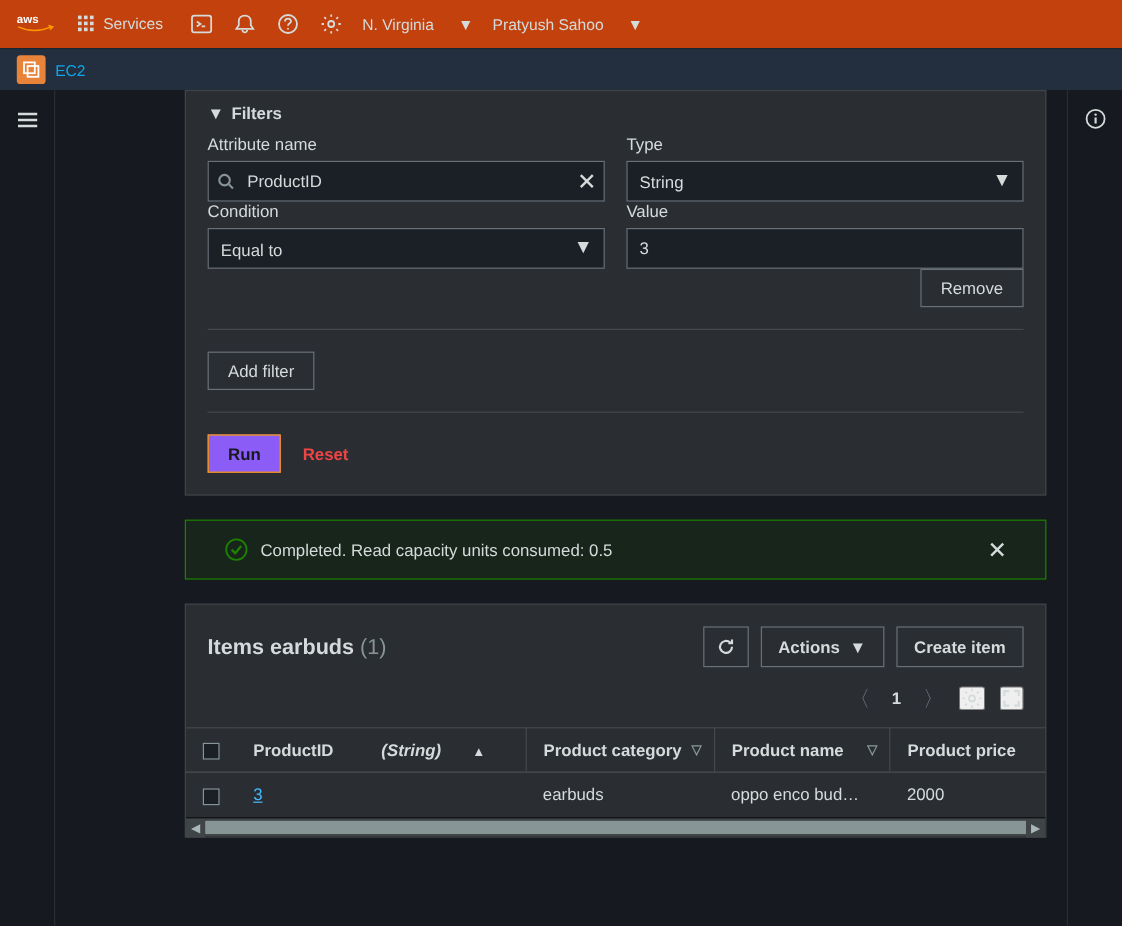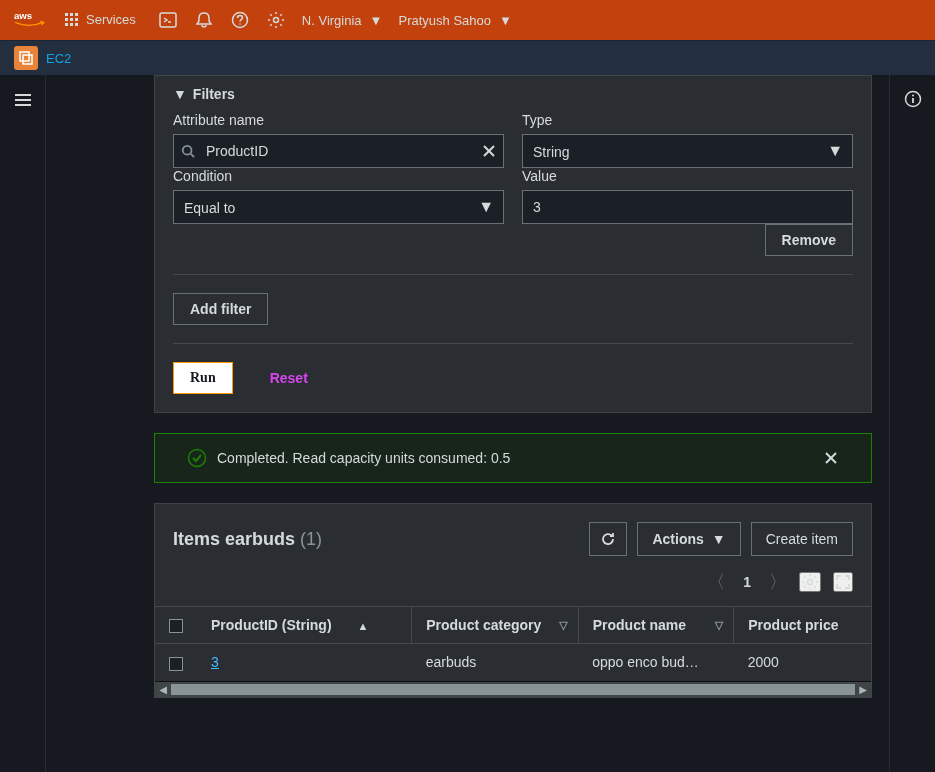--- a/index.html
+++ b/index.html
@@ -7,21 +7,21 @@
 
 
 .top-header { background: #c2410c; height: 40px; display: flex; align-items: center; padding: 0 14px; gap: 14px; }
 .aws-logo { width: 36px; height: 22px; }
 .services-btn { display: flex; align-items: flex-start; gap: 6px; color: #d5dbdb; font-size: 13px; cursor: pointer; }
 .search-box { display: flex; align-items: center; background: #232f3e; border: 1px solid #879596; border-radius: 3px; height: 28px; padding: 0 8px; flex: 0 0 318px; }
 .search-box input { background: transparent; border: none; outline: none; color: #d5dbdb; flex: 1; font-style: italic; font-size: 13px; }
 .search-box .shortcut { color: #879596; font-size: 12px; }
 .header-right { display: flex; align-items: center; gap: 16px; margin-left: 8px; }
 .header-icon { width: 20px; height: 20px; display: flex; align-items: center; justify-content: center; cursor: pointer; color: #d5dbdb; }
-.header-text { color: #d5dbdb; font-size: 13px; display: flex; align-items: center; gap: 8px; cursor: pointer; }
+.header-text { color: #d5dbdb; font-size: 13px; display: flex; align-items: center; gap: 20px; cursor: pointer; }
 
 
 .sub-header { background: #232f3e; border-top: 1px solid #1a2532; height: 35px; display: flex; align-items: center; padding: 0 14px; gap: 8px; }
 .ec2-icon { width: 24px; height: 24px; background: #e8833a; border-radius: 3px; display: flex; align-items: center; justify-content: center; }
 .ec2-label { color: #0ea5e9; font-size: 13px; }
 
 
 .body-wrap { display: flex; height: calc(772px - 75px); }
 .left-nav { width: 46px; background: #16191f; display: flex; flex-direction: column; align-items: center; padding-top: 14px; border-right: 1px solid #2a2e33; }
 .hamburger { width: 22px; height: 22px; cursor: pointer; }
@@ -37,49 +37,49 @@
 .filters-header { display: flex; align-items: center; gap: 6px; font-weight: bold; color: #d5dbdb; font-size: 14px; padding: 10px 0; }
 .filters-row { display: grid; grid-template-columns: 1fr 1fr; gap: 18px; }
 .field-label { color: #d5dbdb; font-size: 14px; margin-bottom: 6px; display: block; }
 .input-wrap { position: relative; }
 .text-input, .select-input { width: 100%; height: 34px; background: #1b2026; border: 1px solid #687078; color: #d5dbdb; padding: 0 30px 0 10px; font-size: 14px; outline: none; }
 .text-input.with-icon { padding-left: 32px; padding-right: 32px; }
 .input-icon-left { position: absolute; left: 8px; top: 50%; transform: translateY(-50%); color: #879596; }
 .input-icon-right { position: absolute; right: 8px; top: 50%; transform: translateY(-50%); color: #d5dbdb; cursor: pointer; }
 .select-caret { position: absolute; right: 10px; top: 50%; transform: translateY(-50%); pointer-events: none; color: #d5dbdb; }
 .remove-row { display: flex; justify-content: flex-end; margin-bottom: 14px; }
-.btn { border: 1px solid #687078; background: transparent; color: #d5dbdb; padding: 7px 16px; font-size: 14px; cursor: pointer; font-weight: bold; }
-.btn-primary { background: #ffffff; border-color: #ff9900; color: #16191f; font-weight: bold; font-family: Liberation Serif, serif; }
+.btn { border: 1px solid #687078; background: transparent; color: #d5dbdb; padding: 7px 16px; font-size: 14px; cursor: pointer; font-weight: normal; }
+.btn-primary { background: #8b5cf6; border-color: #ff9900; color: #16191f; font-weight: bold; }
 .divider { border: none; border-top: 1px solid #45494e; margin: 18px 0; }
 .action-row { display: flex; gap: 18px; align-items: center; }
-.link-btn { background: none; border: none; color: #d946ef; font-size: 14px; cursor: pointer; font-weight: bold; margin-left: 19px; }
+.link-btn { background: none; border: none; color: #ef4444; font-size: 14px; cursor: pointer; font-weight: bold; }
 
 
 .banner { display: flex; align-items: center; border: 1px solid #1d8102; background: rgba(29,129,2,0.12); padding: 14px 32px; margin-bottom: 20px; color: #d5dbdb; font-size: 14px; }
 .banner-icon { color: #1d8102; margin-right: 10px; flex-shrink: 0; }
 .banner-close { margin-left: auto; cursor: pointer; color: #d5dbdb; }
 
 
 .items-panel { background: #2a2e33; border: 1px solid #3f4447; padding: 18px 0 0 0; }
 .items-header { display: flex; align-items: center; padding: 0 18px 14px 18px; gap: 10px; }
 .items-title { font-size: 18px; font-weight: bold; color: #d5dbdb; }
 .items-count { color: #879596; font-weight: normal; }
 .items-header-actions { margin-left: auto; display: flex; gap: 10px; }
 .icon-btn { border: 1px solid #687078; background: transparent; color: #d5dbdb; width: 38px; height: 34px; display: flex; align-items: center; justify-content: center; cursor: pointer; }
 .actions-btn { border: 1px solid #687078; background: transparent; color: #d5dbdb; padding: 0 14px; height: 34px; display: flex; align-items: center; gap: 8px; font-size: 14px; cursor: pointer; font-weight: bold; }
-.create-btn { border: 1px solid #687078; background: transparent; color: #d5dbdb; padding: 0 14px; height: 34px; font-size: 14px; font-weight: normal; cursor: pointer; }
+.create-btn { border: 1px solid #687078; background: transparent; color: #d5dbdb; padding: 0 14px; height: 34px; font-size: 14px; font-weight: bold; cursor: pointer; }
 .pagination-row { display: flex; align-items: center; justify-content: flex-end; gap: 12px; padding: 0 18px 12px 18px; }
 .page-arrow { color: #687078; cursor: pointer; font-size: 18px; }
 .page-num { color: #d5dbdb; font-size: 14px; font-weight: bold; padding: 0 6px;}
 
 
 .data-table { width: 100%; border-collapse: collapse; }
 .data-table th, .data-table td { text-align: left; padding: 10px 14px; font-size: 14px; color: #d5dbdb; }
 .data-table th { border-top: 1px solid #45494e; border-bottom: 1px solid #45494e; font-weight: bold; position: relative; }
-.data-table th .col-sub { font-weight: bold; }
+.data-table th .col-sub { font-style: italic; font-weight: bold; margin-left: 36px; }
 .data-table th .sort-ind { margin-left: 22px; font-size: 11px; }
 .col-caret { position: absolute; right: 10px; top: 50%; transform: translateY(-50%); color: #879596; font-size: 11px; }
 .col-sep { border-right: 1px solid #45494e; }
 .checkbox-cell { width: 40px; text-align: center; }
 .cb { width: 14px; height: 14px; border: 1px solid #879596; background: #1b2026; display: inline-block; cursor: pointer; vertical-align: middle;}
 .link-cell { color: #44b9ff; text-decoration: underline; cursor: pointer; }
 
 
 .hscroll { height: 16px; background: #1b2026; position: relative; border-top: 1px solid #0f1113; }
 .hscroll-arrow-l, .hscroll-arrow-r { position: absolute; top: 0; width: 16px; height: 16px; display: flex; align-items: center; justify-content: center; color: #aab7b8; font-size: 10px; cursor: pointer; background: #3f4447;}

